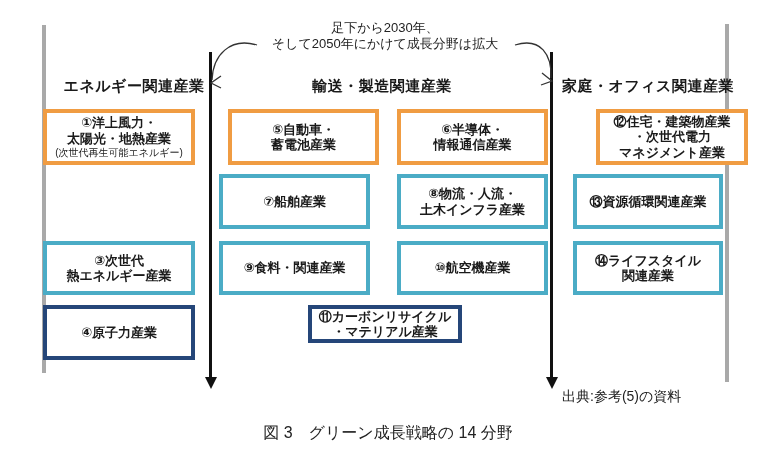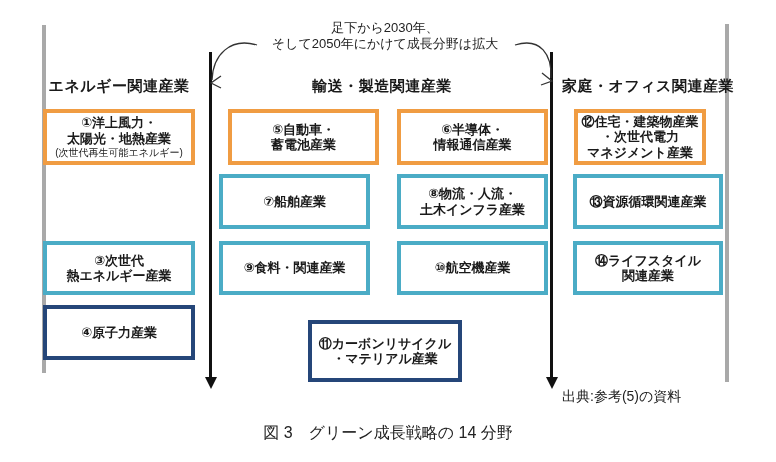--- a/index.html
+++ b/index.html
@@ -15,21 +15,21 @@
   .varrow-shaft.right{left:550px;top:52px;height:326px;}
   .varrow-head{position:absolute;width:0;height:0;border-left:6px solid transparent;
     border-right:6px solid transparent;border-top:12px solid var(--arrow_black,#111);}
   .varrow-head.left{left:205px;top:377px;}
   .varrow-head.right{left:546px;top:377px;}
 
   .annotation{position:absolute;left:230px;top:20px;width:310px;text-align:center;
     font-size:13px;line-height:1.25;white-space:pre-line;color:#222;}
 
   .col-header{position:absolute;top:77px;font-size:15px;font-weight:bold;text-align:center;letter-spacing:.5px;}
-  .col-header.energy{left:43px;width:152px;}
+  .col-header.energy{left:58px;width:152px;}
   .col-header.transport{left:212px;width:340px;}
   .col-header.home{left:560px;width:176px;}
 
   .box{position:absolute;background:#fff;border:4px solid #000;display:flex;
     flex-direction:column;align-items:center;justify-content:center;text-align:center;box-sizing:border-box;}
   .box.orange{border-color:var(--orange,#f09c42);}
   .box.cyan{border-color:var(--cyan,#4bacc6);}
   .box.navy{border-color:var(--navy,#254679);}
   .box-label{font-size:13px;font-weight:bold;line-height:1.18;white-space:pre-line;}
   .box-sub{font-size:10px;font-weight:normal;line-height:1.2;margin-top:1px;}
@@ -95,26 +95,26 @@
 情報通信産業</div>
   </div>
   <div class="box cyan" style="left:397px;top:174px;width:151px;height:55px">
     <div class="box-label">⑧物流・人流・
 土木インフラ産業</div>
   </div>
   <div class="box cyan" style="left:397px;top:241px;width:151px;height:54px">
     <div class="box-label">⑩航空機産業</div>
   </div>
 
-  <div class="box navy" style="left:308px;top:320px;width:154px;height:62px">
+  <div class="box navy" style="left:308px;top:305px;width:154px;height:38px">
     <div class="box-label">⑪カーボンリサイクル
 ・マテリアル産業</div>
   </div>
 
-  <div class="box orange" style="left:574px;top:109px;width:132px;height:56px">
+  <div class="box orange" style="left:596px;top:109px;width:152px;height:56px">
     <div class="box-label">⑫住宅・建築物産業
 ・次世代電力
 マネジメント産業</div>
   </div>
   <div class="box cyan" style="left:573px;top:174px;width:150px;height:55px">
     <div class="box-label">⑬資源循環関連産業</div>
   </div>
   <div class="box cyan" style="left:573px;top:241px;width:150px;height:54px">
     <div class="box-label">⑭ライフスタイル
 関連産業</div>

